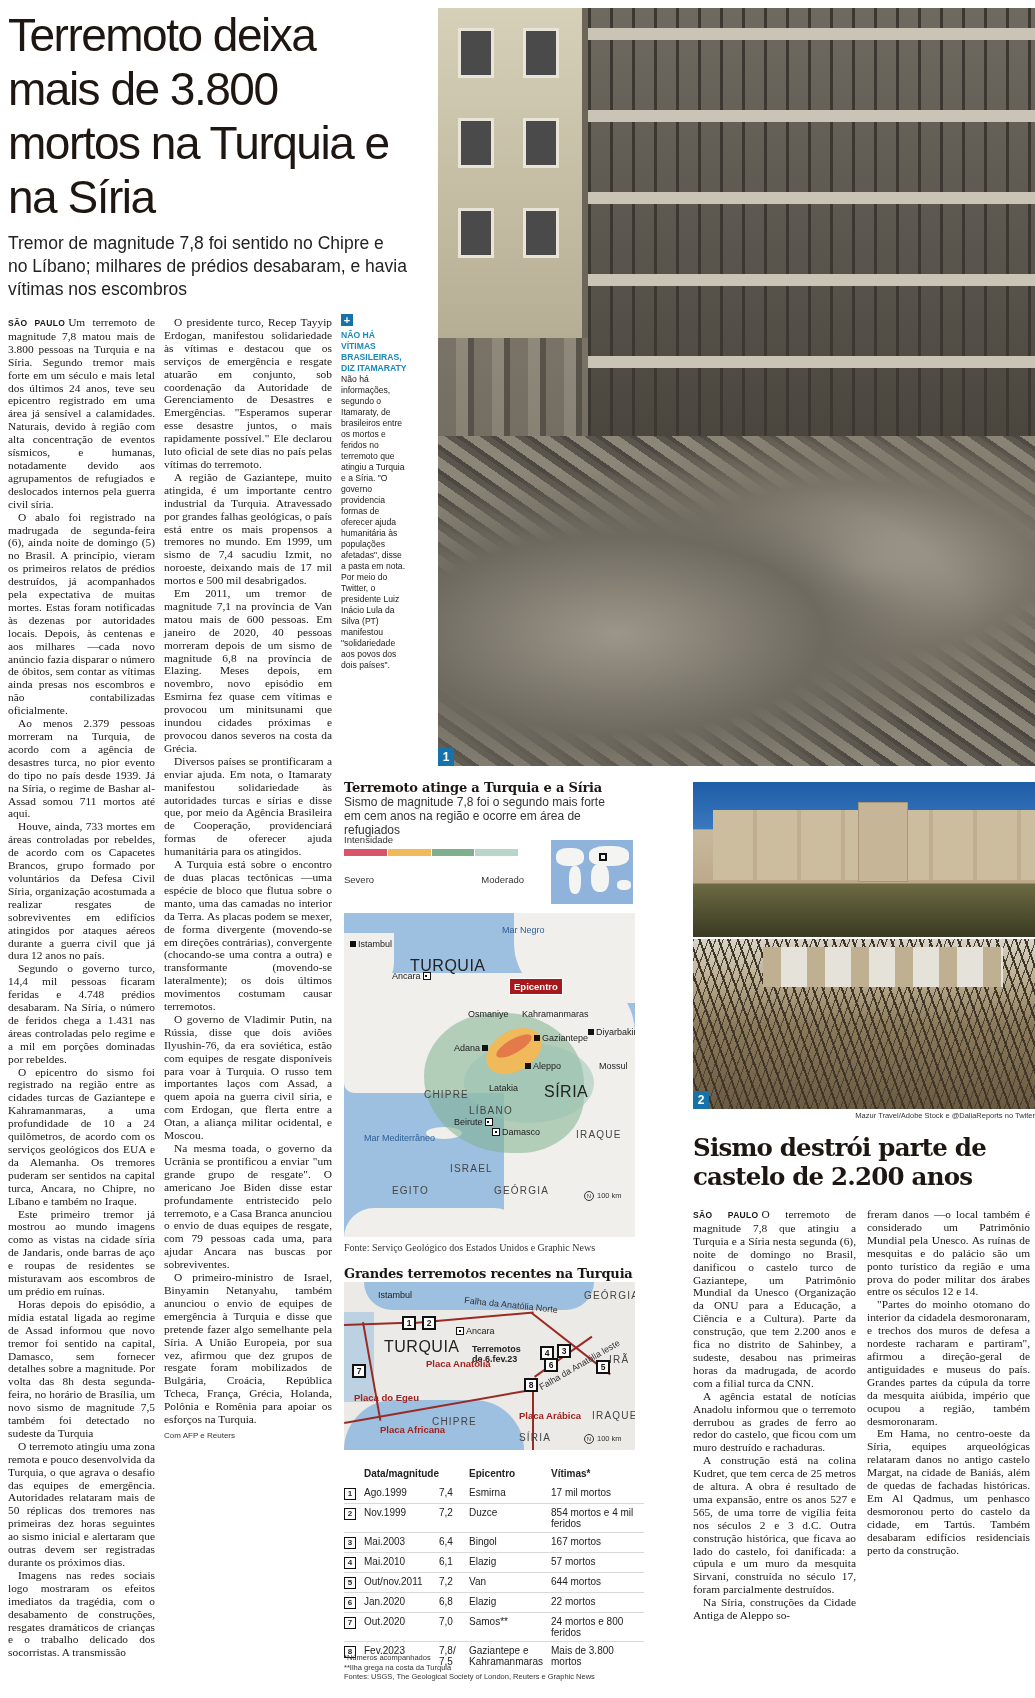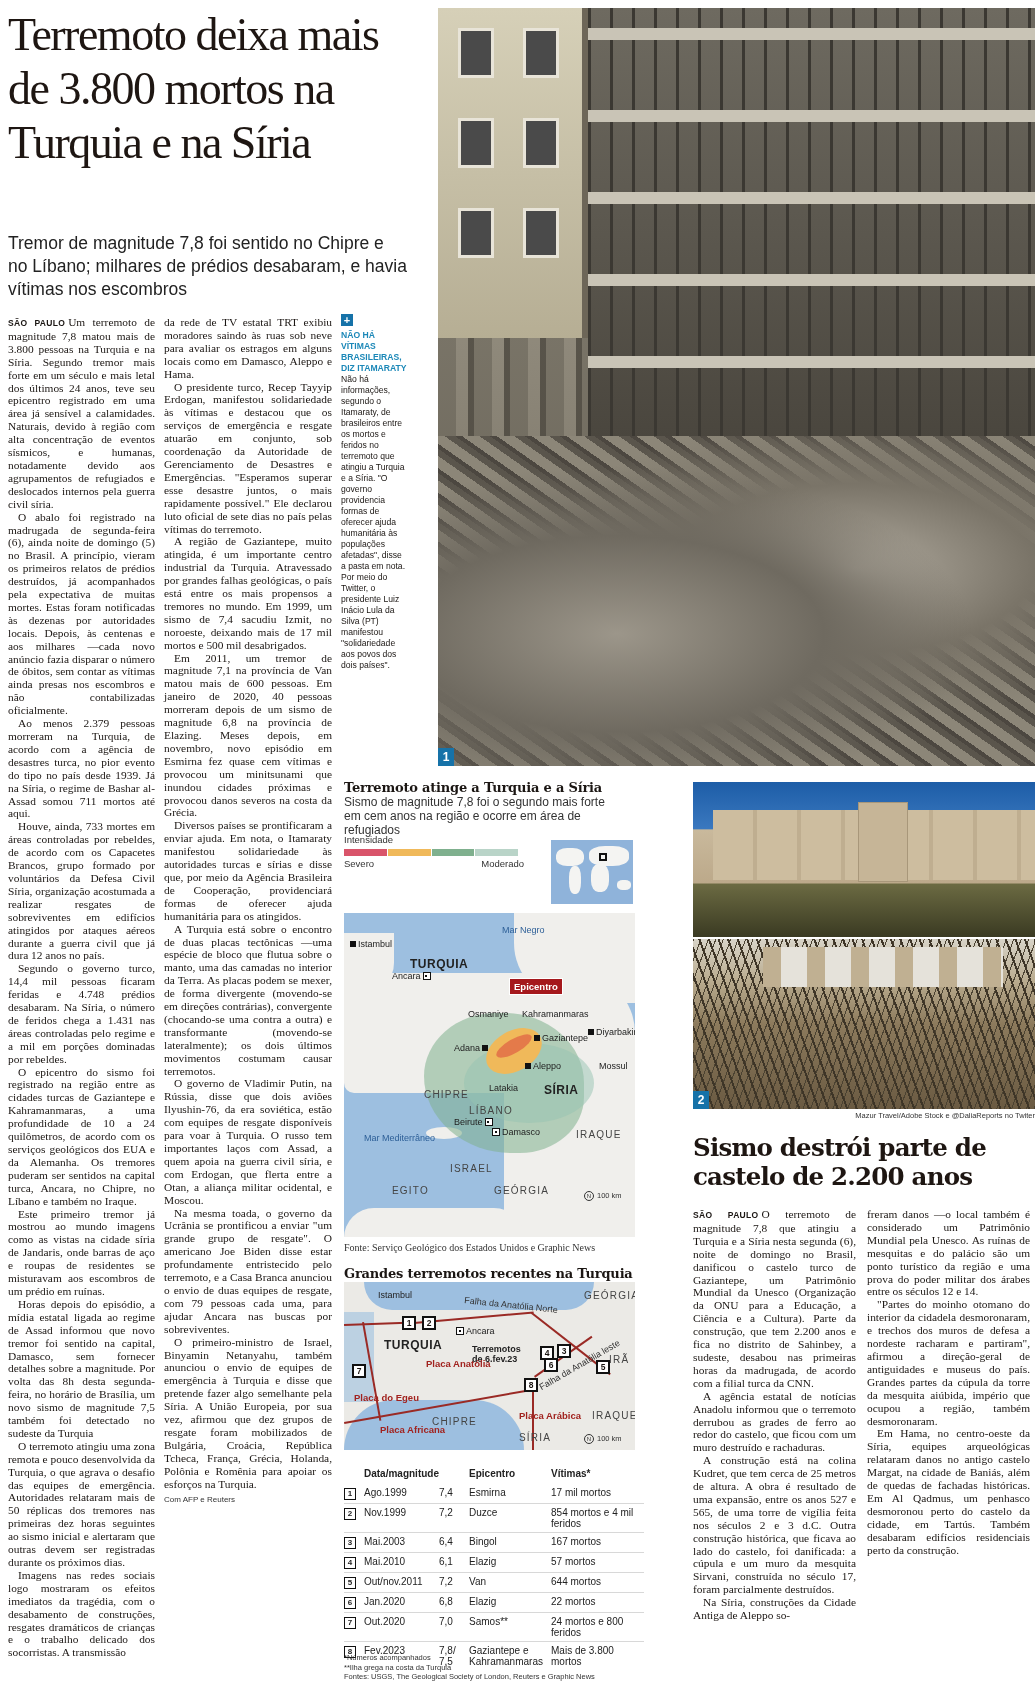--- a/index.html
+++ b/index.html
@@ -1,18 +1,18 @@
 <!DOCTYPE html>
 <html><head>
 <meta charset="utf-8">
 <style>
 *{box-sizing:border-box;margin:0;padding:0}
 body{width:1035px;height:1698px;background:#fff;position:relative;overflow:hidden;font-family:"Liberation Serif","DejaVu Serif",serif;color:#1a1410}
 .abs{position:absolute}
-.headline{left:8px;top:8px;width:400px;font-family:Liberation Serif, serif;font-size:46px;line-height:54px;letter-spacing:-1.5px;color:#1e1612;font-weight:normal}
+.headline{left:8px;top:8px;width:400px;font-family:Liberation Sans, sans-serif;font-size:46px;line-height:54px;letter-spacing:-1.5px;color:#1e1612;font-weight:normal}
 .dek{left:8px;top:232px;width:400px;font-family:"Liberation Sans",sans-serif;font-size:17.5px;line-height:23px;color:#222}
 .col{font-size:11.4px;line-height:12.9px;text-align:justify;color:#1b1613;hyphens:auto}
 .col p{text-indent:10px}
 .col p.first{text-indent:0}
 .kicker{font-family:"Liberation Sans",sans-serif;font-weight:bold;font-size:8.5px;letter-spacing:.3px;text-transform:uppercase;margin-right:3px}
 .credit{font-family:"Liberation Sans",sans-serif;font-size:8px;color:#333;margin-top:4px}
 .sidebox{left:341px;top:314px;width:68px;font-family:"Liberation Sans",sans-serif;font-size:8.6px;line-height:11px;color:#1b1613}
 .plus{width:12px;height:12px;background:#1672a8;color:#fff;font-size:11px;line-height:12px;text-align:center;font-weight:bold;margin-bottom:4px}
 .sidehead{color:#1c88b8;font-weight:bold;font-size:8.6px;line-height:11px;text-transform:uppercase}
 .photo{overflow:hidden}
@@ -43,21 +43,21 @@
 .gtitle{font-family:"DejaVu Serif",serif;font-weight:bold;font-size:13px;color:#1b1613;letter-spacing:-.2px}
 .gsub{font-family:"Liberation Sans",sans-serif;font-size:12px;line-height:14px;color:#333}
 .glabel{font-family:"Liberation Sans",sans-serif;font-size:9.5px;color:#333}
 .legendbar{display:flex;width:175px;height:7px;margin-top:4px}
 .legendbar span{flex:1;height:7px;margin-right:1px}
 .worldmap{left:551px;top:840px;width:82px;height:64px;background:#8fb3da;overflow:hidden}
 .worldmap .c{position:absolute;background:#f4f4f2;border-radius:40%}
 .map1{left:344px;top:913px;width:291px;height:324px;background:#9dbfe0;overflow:hidden}
 .land{position:absolute;background:#f0efec}
 .ml{position:absolute;font-family:"Liberation Sans",sans-serif;font-size:9px;color:#222;white-space:nowrap}
-.ml.big{font-weight:bold;font-size:12px;letter-spacing:.5px}
+.ml.big{font-weight:normal;font-size:16px;letter-spacing:.5px}
 .ml.sea{color:#2d5f97;font-size:9px}
 .ml.cty{font-size:10px;letter-spacing:1.2px;color:#444}
 .dot{display:inline-block;width:6px;height:6px;background:#111;margin-right:2px;vertical-align:0}
 .dotc{display:inline-block;width:8px;height:8px;border:1.5px solid #111;background:#fff;margin:0 2px;vertical-align:-1px;position:relative}
 .dotc:after{content:"";position:absolute;left:1.5px;top:1.5px;width:2px;height:2px;background:#111}
 .epi{position:absolute;left:509px;top:978px;background:#a5181c;color:#fff;font-family:"Liberation Sans",sans-serif;font-weight:bold;font-size:9.5px;padding:2px 4px;border:1px solid #fff}
 .source{font-family:Liberation Serif, serif;font-size:10px;color:#333}
 .scale{font-family:"Liberation Sans",sans-serif;font-size:7.5px;color:#333}
 .map2{left:344px;top:1282px;width:291px;height:168px;background:#ebeae6;overflow:hidden}
 .fault{position:absolute;height:2px;background:#9a2a25;transform-origin:0 0}
@@ -84,21 +84,20 @@
   <p>Houve, ainda, 733 mortes em áreas controladas por rebeldes, de acordo com os Capacetes Brancos, grupo formado por voluntários da Defesa Civil Síria, organização acostumada a realizar resgates de sobreviventes em edifícios atingidos por ataques aéreos durante a guerra civil que já dura 12 anos no país.</p>
   <p>Segundo o governo turco, 14,4 mil pessoas ficaram feridas e 4.748 prédios desabaram. Na Síria, o número de feridos chega a 1.431 nas áreas controladas pelo regime e a mil em porções dominadas por rebeldes.</p>
   <p>O epicentro do sismo foi registrado na região entre as cidades turcas de Gaziantepe e Kahramanmaras, a uma profundidade de 10 a 24 quilômetros, de acordo com os serviços geológicos dos EUA e da Alemanha. Os tremores puderam ser sentidos na capital turca, Ancara, no Chipre, no Líbano e também no Iraque.</p>
   <p>Este primeiro tremor já mostrou ao mundo imagens como as vistas na cidade síria de Jandaris, onde barras de aço e roupas de residentes se misturavam aos escombros de um prédio em ruínas.</p>
   <p>Horas depois do episódio, a mídia estatal ligada ao regime de Assad informou que novo tremor foi sentido na capital, Damasco, sem fornecer detalhes sobre a magnitude. Por volta das 8h desta segunda-feira, no horário de Brasília, um novo sismo de magnitude 7,5 também foi detectado no sudeste da Turquia</p>
   <p>O terremoto atingiu uma zona remota e pouco desenvolvida da Turquia, o que agrava o desafio das equipes de emergência. Autoridades relataram mais de 50 réplicas dos tremores nas primeiras dez horas seguintes ao sismo inicial e alertaram que outras devem ser registradas durante os próximos dias.</p>
   <p>Imagens nas redes sociais logo mostraram os efeitos imediatos da tragédia, com o desabamento de construções, resgates dramáticos de crianças e o trabalho delicado dos socorristas. A transmissão</p>
 </div>
 
 <div class="abs col" style="left:164px;top:316px;width:168px">
-  <p class="first">da rede de TV estatal TRT exibiu moradores saindo às ruas sob neve para avaliar os estragos em alguns locais como em Damasco, Aleppo e Hama.</p>
   <p>O presidente turco, Recep Tayyip Erdogan, manifestou solidariedade às vítimas e destacou que os serviços de emergência e resgate atuarão em conjunto, sob coordenação da Autoridade de Gerenciamento de Desastres e Emergências. "Esperamos superar esse desastre juntos, o mais rapidamente possível." Ele declarou luto oficial de sete dias no país pelas vítimas do terremoto.</p>
   <p>A região de Gaziantepe, muito atingida, é um importante centro industrial da Turquia. Atravessado por grandes falhas geológicas, o país está entre os mais propensos a tremores no mundo. Em 1999, um sismo de 7,4 sacudiu Izmit, no noroeste, deixando mais de 17 mil mortos e 500 mil desabrigados.</p>
   <p>Em 2011, um tremor de magnitude 7,1 na província de Van matou mais de 600 pessoas. Em janeiro de 2020, 40 pessoas morreram depois de um sismo de magnitude 6,8 na província de Elazing. Meses depois, em novembro, novo episódio em Esmirna fez quase cem vítimas e provocou um minitsunami que inundou cidades próximas e provocou danos severos na costa da Grécia.</p>
   <p>Diversos países se prontificaram a enviar ajuda. Em nota, o Itamaraty manifestou solidariedade às autoridades turcas e sírias e disse que, por meio da Agência Brasileira de Cooperação, providenciará formas de oferecer ajuda humanitária para os atingidos.</p>
   <p>A Turquia está sobre o encontro de duas placas tectônicas —uma espécie de bloco que flutua sobre o manto, uma das camadas no interior da Terra. As placas podem se mexer, de forma divergente (movendo-se em direções contrárias), convergente (chocando-se uma contra a outra) e transformante (movendo-se lateralmente); os dois últimos movimentos costumam causar terremotos.</p>
   <p>O governo de Vladimir Putin, na Rússia, disse que dois aviões Ilyushin-76, da era soviética, estão com equipes de resgate disponíveis para voar à Turquia. O russo tem importantes laços com Assad, a quem apoia na guerra civil síria, e com Erdogan, que flerta entre a Otan, a aliança militar ocidental, e Moscou.</p>
   <p>Na mesma toada, o governo da Ucrânia se prontificou a enviar "um grande grupo de resgate". O americano Joe Biden disse estar profundamente entristecido pelo terremoto, e a Casa Branca anunciou o envio de duas equipes de resgate, com 79 pessoas cada uma, para ajudar Ancara nas buscas por sobreviventes.</p>
   <p>O primeiro-ministro de Israel, Binyamin Netanyahu, também anunciou o envio de equipes de emergência à Turquia e disse que pretende fazer algo semelhante pela Síria. A União Europeia, por sua vez, afirmou que dez grupos de resgate foram mobilizados de Bulgária, Croácia, República Tcheca, França, Grécia, Holanda, Polônia e Romênia para apoiar os esforços na Turquia.</p>
   <div class="credit">Com AFP e Reuters</div>
 </div>
@@ -129,21 +128,21 @@
   <div class="gsub">em cem anos na região e ocorre em área de refugiados</div>
 </div>
 <div class="abs" style="left:344px;top:834px;width:180px">
   <div class="glabel">Intensidade</div>
   <div class="legendbar">
     <span style="background:#d9546a"></span>
     <span style="background:#f0b95a"></span>
     <span style="background:#7fb08e"></span>
     <span style="background:#b9d4c8"></span>
   </div>
-  <div style="display:flex;justify-content:space-between;margin-top:2px">
+  <div style="display:flex;justify-content:space-between;margin-top:18px">
     <span class="glabel">Severo</span>
     <span class="glabel">Moderado</span>
   </div>
 </div>
 <div class="abs worldmap">
   <div class="c" style="left:5px;top:8px;width:28px;height:18px"></div>
   <div class="c" style="left:18px;top:26px;width:12px;height:28px"></div>
   <div class="c" style="left:38px;top:6px;width:40px;height:20px"></div>
   <div class="c" style="left:40px;top:24px;width:18px;height:28px"></div>
   <div class="c" style="left:66px;top:40px;width:14px;height:10px"></div>

